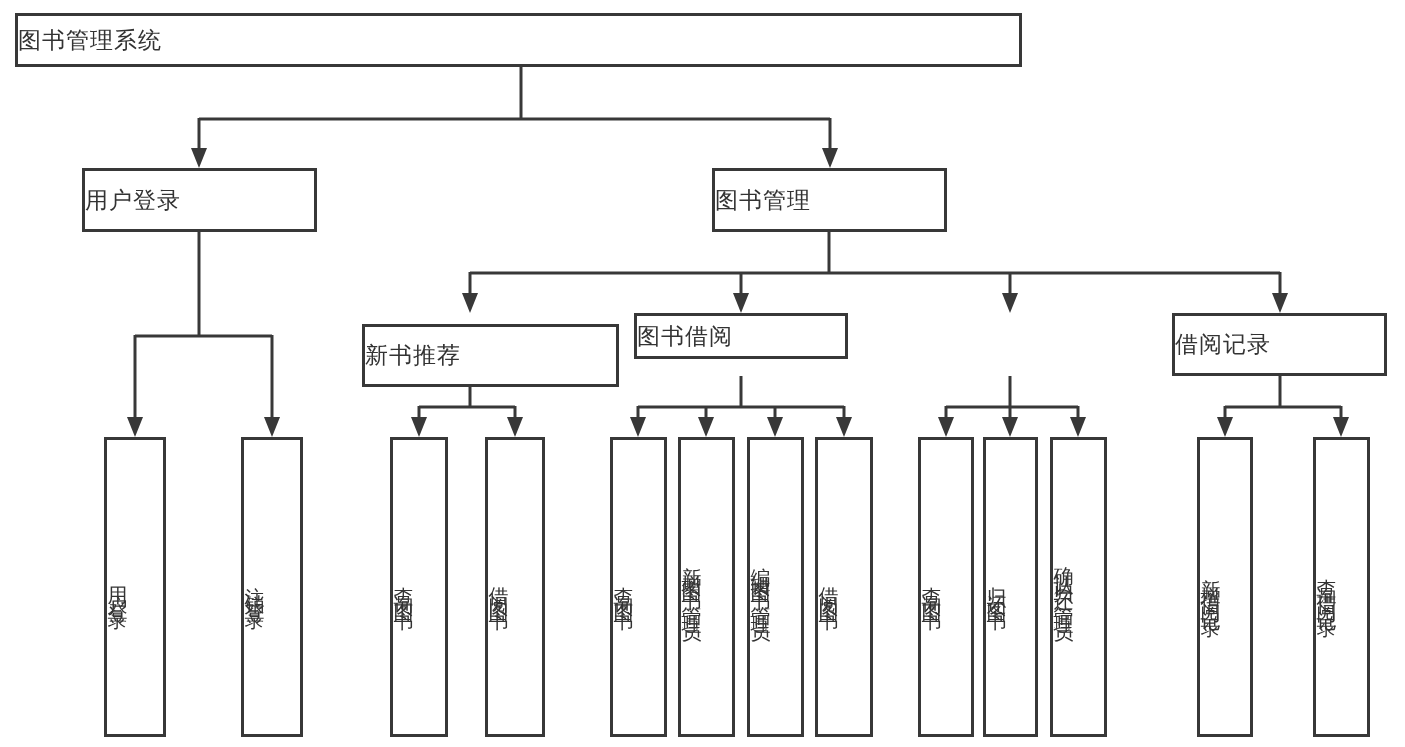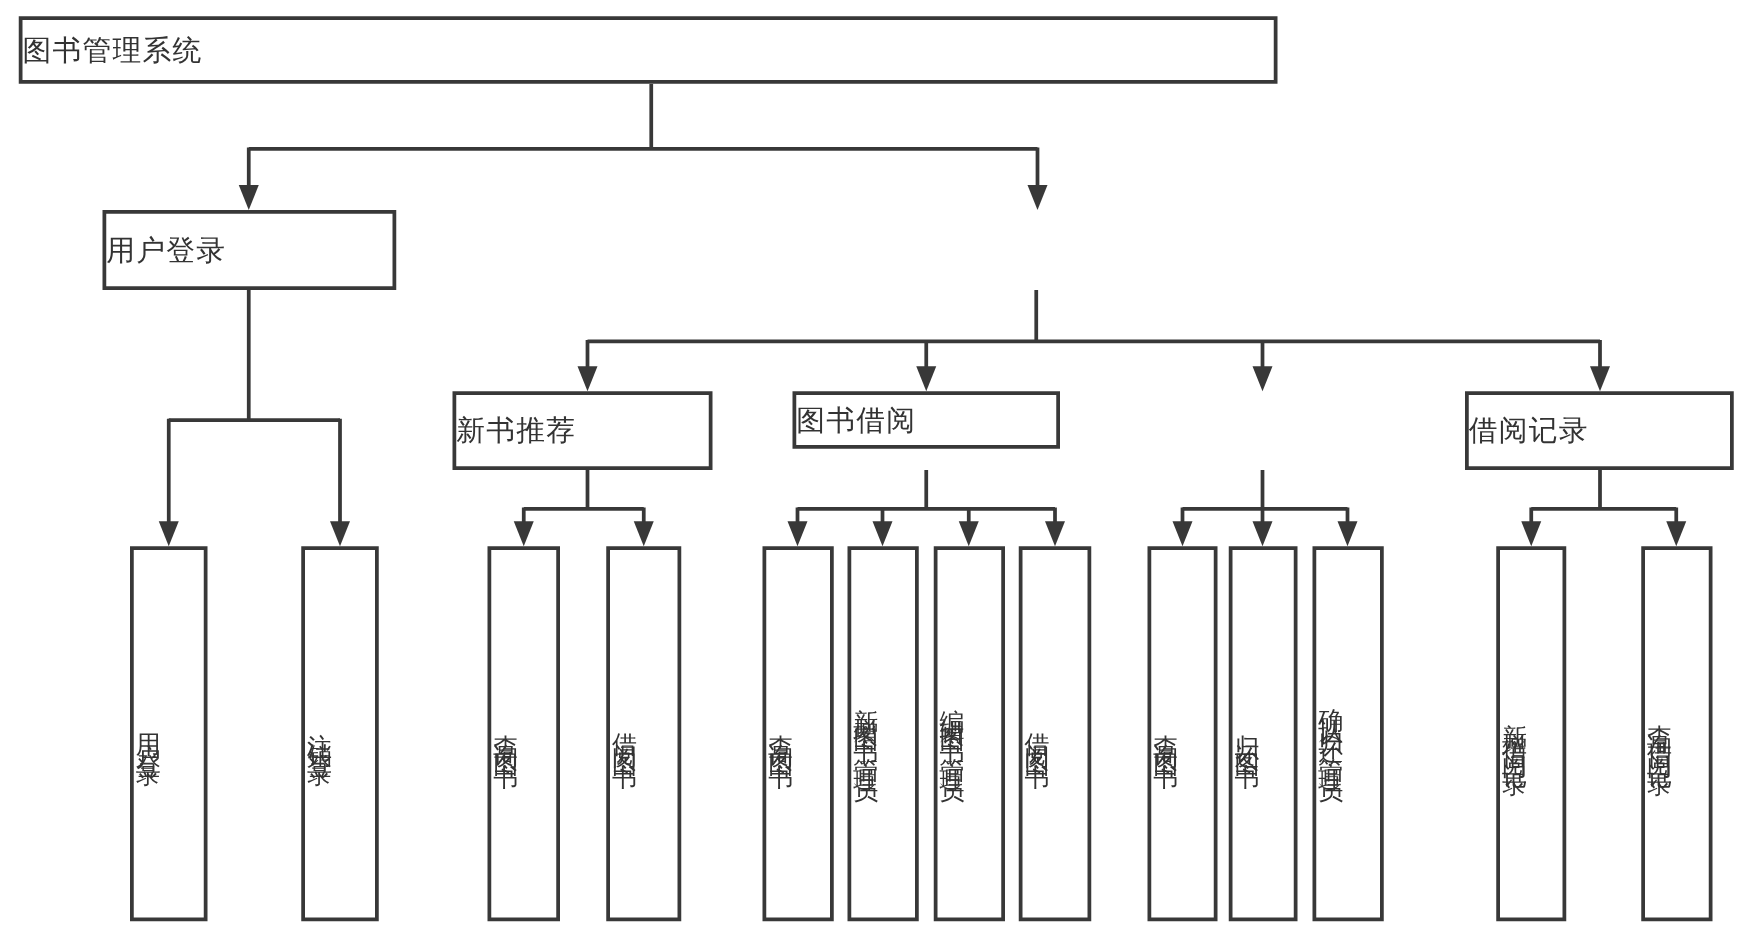--- a/index.html
+++ b/index.html
@@ -97,22 +97,25 @@
     <polygon class="arrowhead" points="1333,417 1349,417 1341,437"></polygon>
   </svg>
 
   <div class="node h" style="left:15px;top:13px;width:1007px;height:54px">
     <span>图书管理系统</span>
   </div>
 
   <div class="node h" style="left:82px;top:168px;width:235px;height:64px">
     <span>用户登录</span>
   </div>
+  <div class="node h" style="left:712px;top:168px;width:235px;height:64px">
+    <span>图书管理</span>
+  </div>
 
-  <div class="node h" style="left:362px;top:313px;width:208px;height:63px">
+  <div class="node h" style="left:362px;top:324px;width:257px;height:63px">
     <span>新书推荐</span>
   </div>
   <div class="node h" style="left:634px;top:313px;width:214px;height:46px">
     <span>图书借阅</span>
   </div>
   <div class="node h" style="left:1172px;top:313px;width:215px;height:63px">
     <span>借阅记录</span>
   </div>
 
   <div class="node v" style="left:104px;top:437px;width:62px;height:300px">

